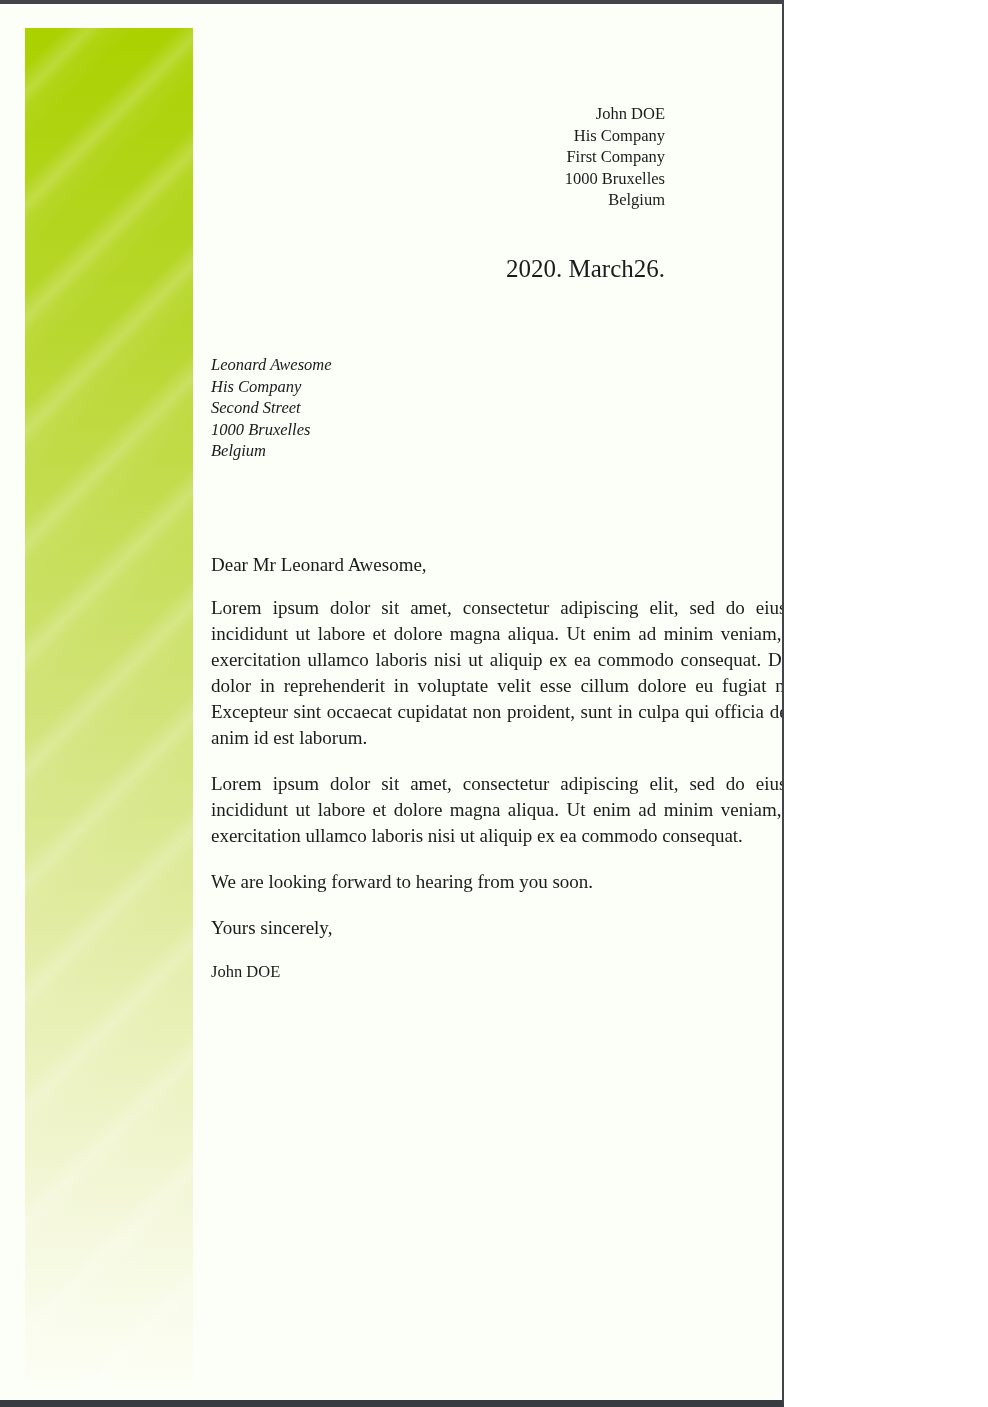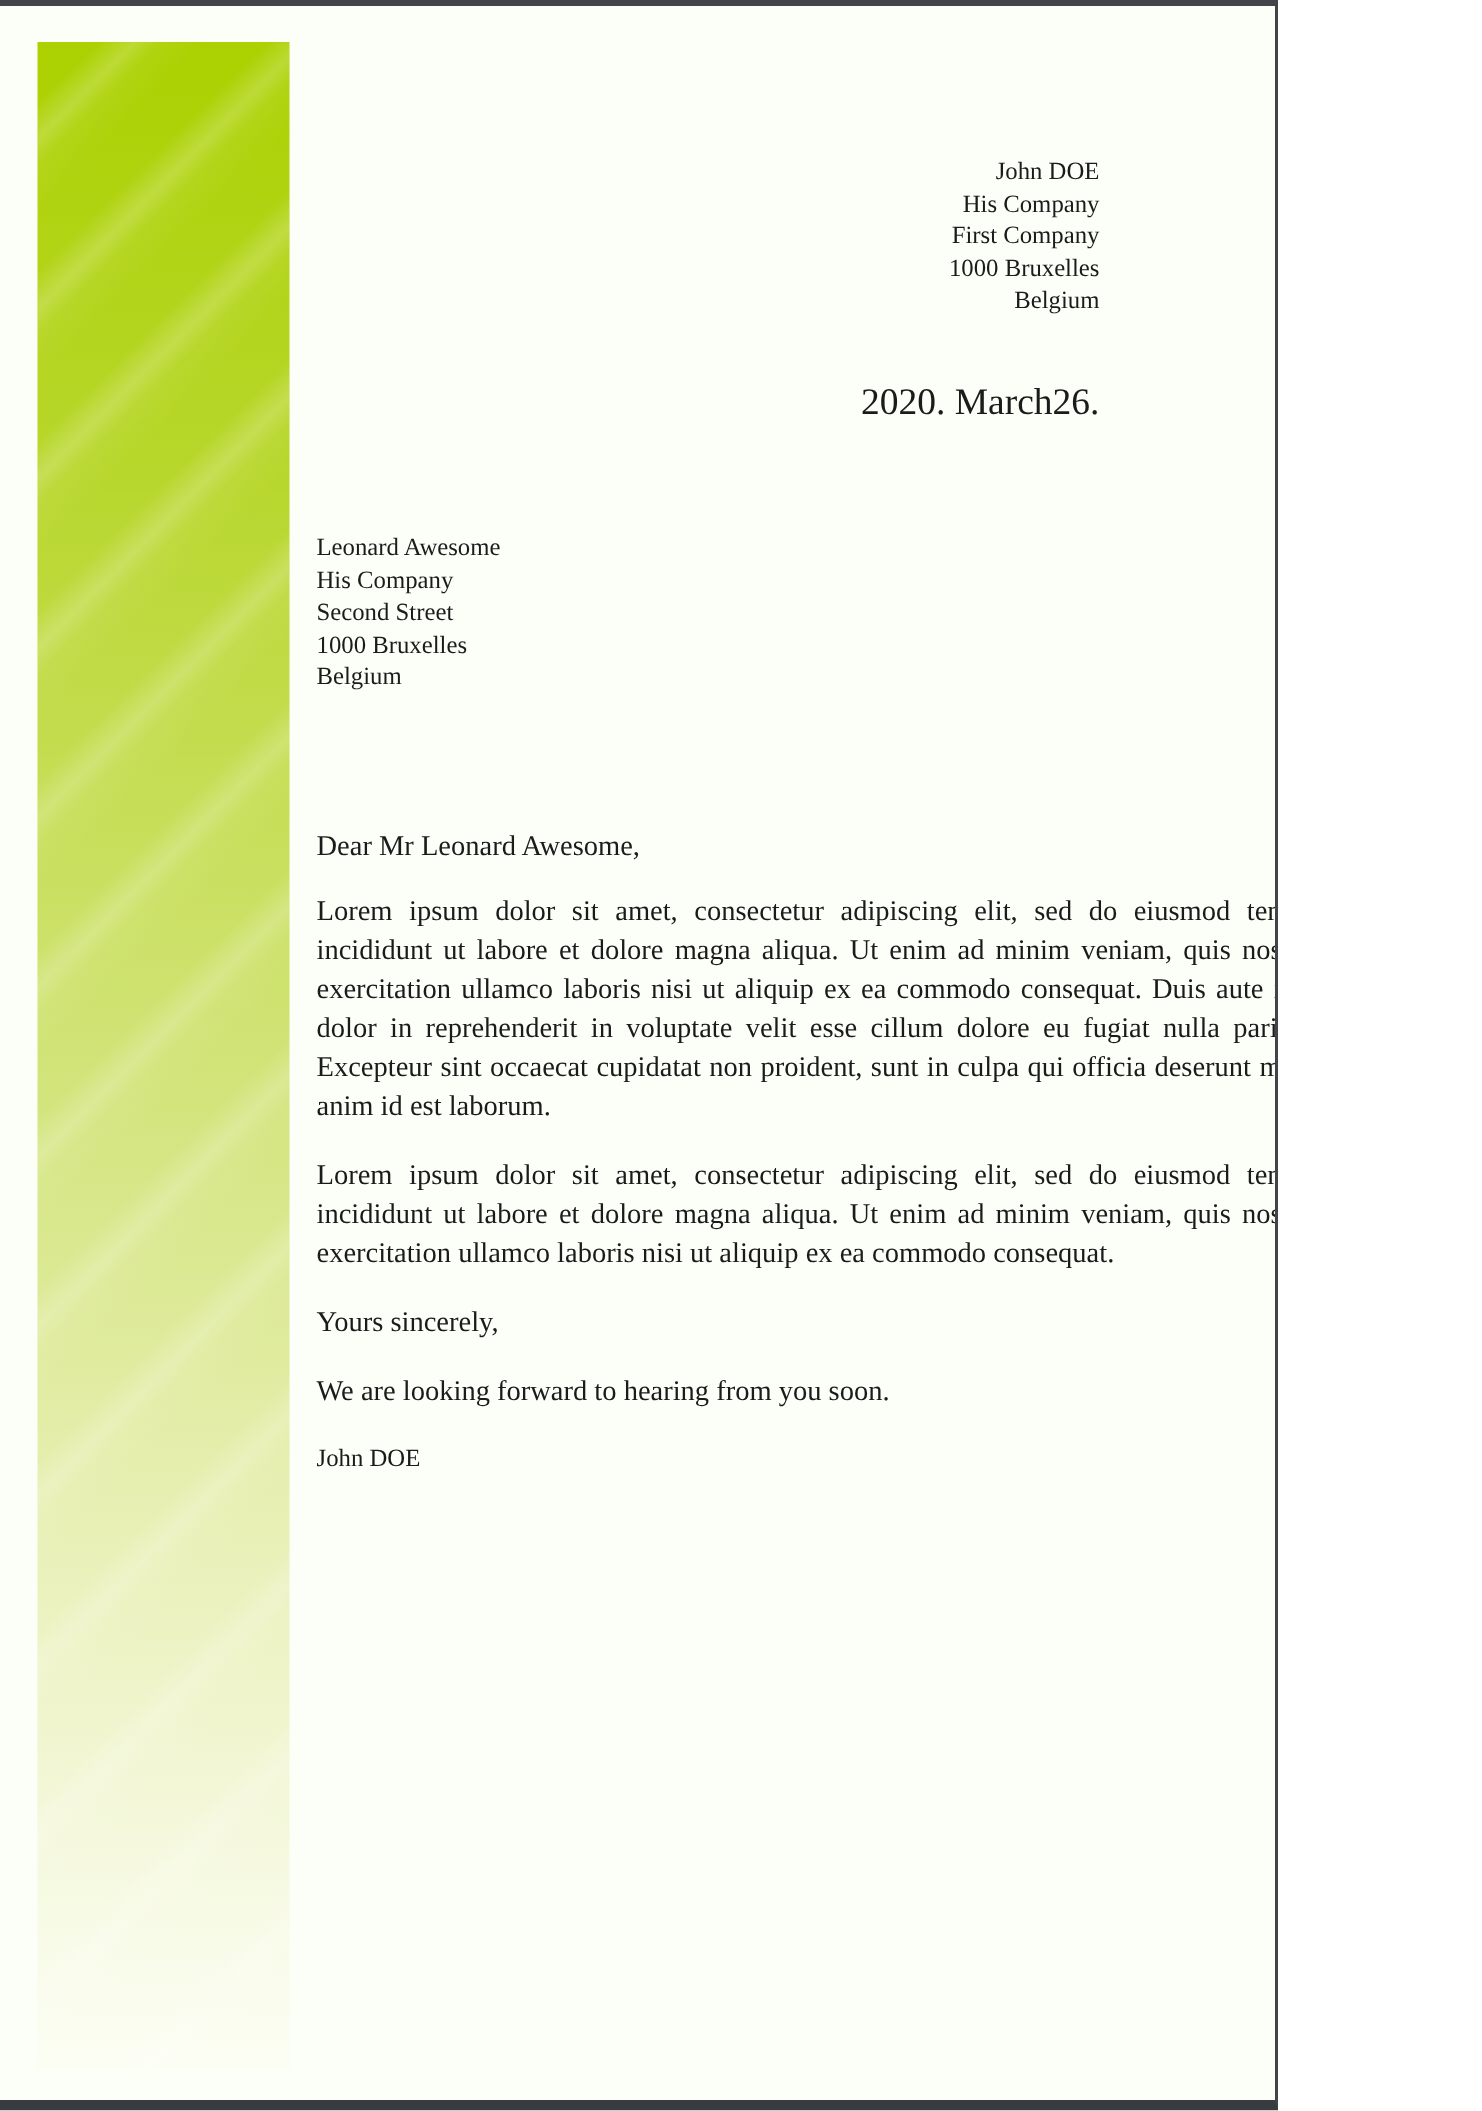--- a/index.html
+++ b/index.html
@@ -2,21 +2,21 @@
 <html><head>
 <meta charset="utf-8">
 <style>
   html, body {
     margin: 0;
     padding: 0;
     background: #ffffff;
   }
   .page {
     position: relative;
-    width: 852px;
+    width: 784px;
     height: 1407px;
     box-sizing: border-box;
     background: #fcfef8;
     border-top: 4px solid #41454a;
     border-right: 2px solid #41454a;
     border-bottom: 7px solid #383c41;
     overflow: hidden;
     font-family: "Liberation Serif", "DejaVu Serif", serif;
     color: #1b1b1b;
   }
@@ -60,20 +60,21 @@
     white-space: nowrap;
   }
   .recipient-block {
     position: absolute;
     top: 350px;
     left: 211px;
     text-align: left;
     font-size: 16.5px;
     line-height: 21.5px;
     white-space: nowrap;
+    font-style: italic;
   }
   .letter-body {
     position: absolute;
     top: 548px;
     left: 211px;
     width: 686px;
     font-size: 19px;
     line-height: 26px;
   }
   .letter-body p {
@@ -112,18 +113,18 @@
     <div>His Company</div>
     <div>Second Street</div>
     <div>1000 Bruxelles</div>
     <div>Belgium</div>
   </div>
 
   <div class="letter-body">
     <p class="salutation">Dear Mr Leonard Awesome,</p>
     <p class="body-paragraph">Lorem ipsum dolor sit amet, consectetur adipiscing elit, sed do eiusmod tempor incididunt ut labore et dolore magna aliqua. Ut enim ad minim veniam, quis nostrud exercitation ullamco laboris nisi ut aliquip ex ea commodo consequat. Duis aute irure dolor in reprehenderit in voluptate velit esse cillum dolore eu fugiat nulla pariatur. Excepteur sint occaecat cupidatat non proident, sunt in culpa qui officia deserunt mollit anim id est laborum.</p>
     <p class="body-paragraph">Lorem ipsum dolor sit amet, consectetur adipiscing elit, sed do eiusmod tempor incididunt ut labore et dolore magna aliqua. Ut enim ad minim veniam, quis nostrud exercitation ullamco laboris nisi ut aliquip ex ea commodo consequat.</p>
+    <p>We are looking forward to hearing from you soon.</p>
     <p>Yours sincerely,</p>
-    <p>We are looking forward to hearing from you soon.</p>
     <p class="signature">John DOE</p>
   </div>
 
 </div>
 
 </body></html>

